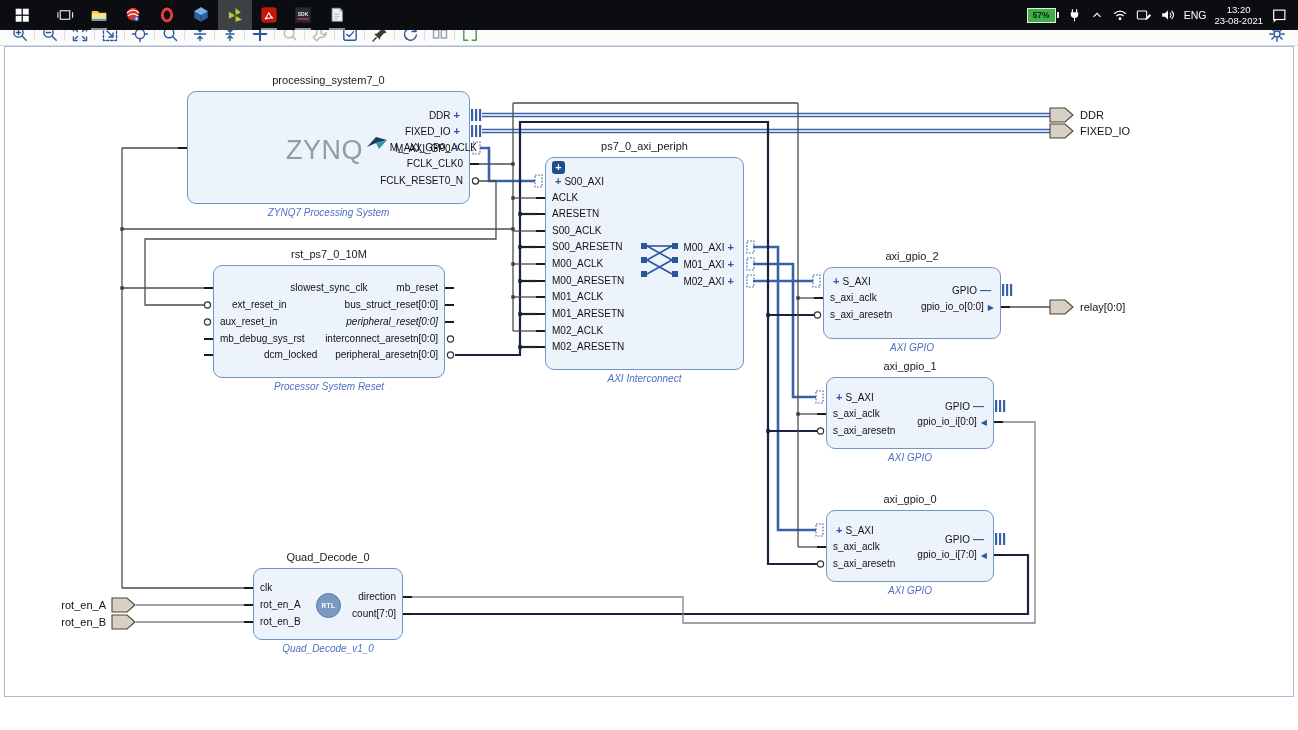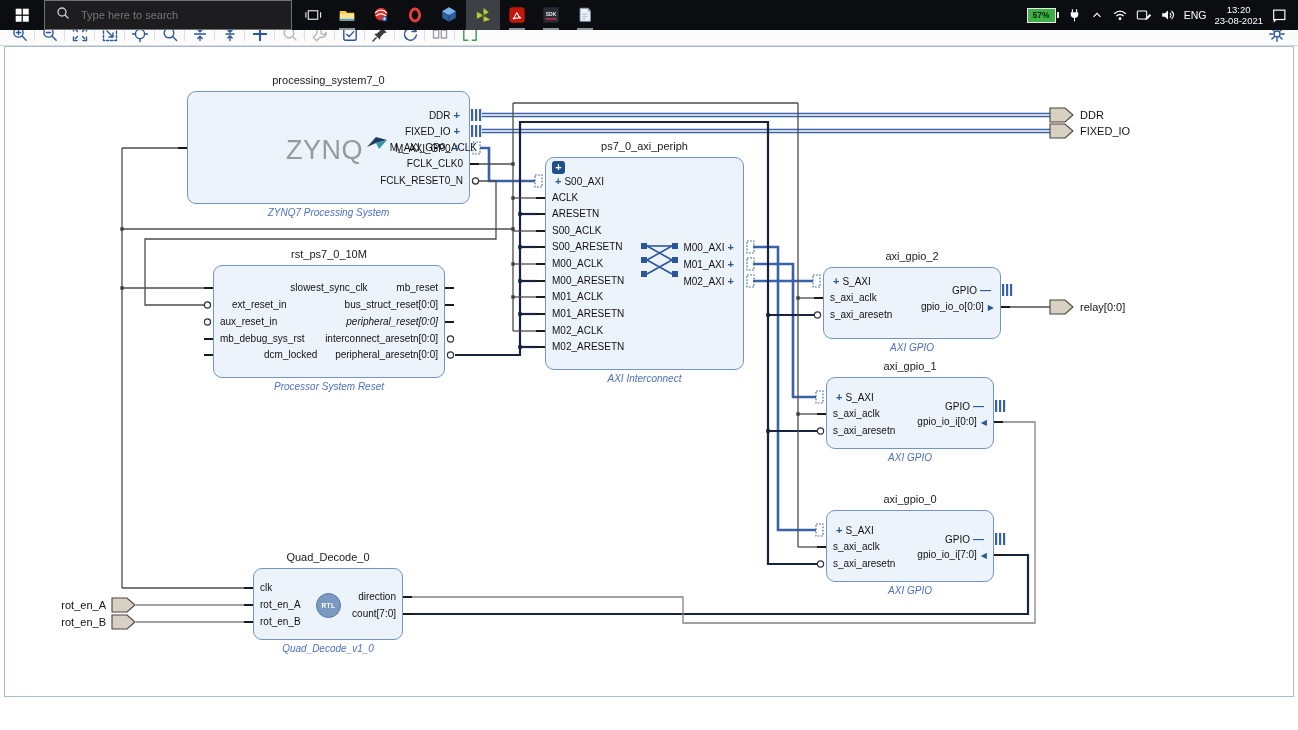--- a/index.html
+++ b/index.html
@@ -454,29 +454,20 @@
 
   <div id="taskbar">
     <div id="start-btn">
         <svg width="16" height="16" viewBox="0 0 19 19">
           <rect x="2" y="2" width="7" height="7" fill="#fff"></rect>
           <rect x="10.5" y="2" width="7" height="7" fill="#fff"></rect>
           <rect x="2" y="10.5" width="7" height="7" fill="#fff"></rect>
           <rect x="10.5" y="10.5" width="7" height="7" fill="#fff"></rect>
         </svg>
       </div>
-    <div id="search-box">
-      <span>
-        <svg width="14" height="14" viewBox="0 0 14 14" fill="none" stroke="#cfcfcf" stroke-width="1.3">
-            <circle cx="6" cy="6" r="4"></circle>
-            <path d="M9 9l3.5 3.5"></path>
-          </svg>
-      </span>
-      <input type="text" placeholder="Type here to search" style="">
-    </div>
     <div id="apps">
         <div class="app-icon">
           <svg width="18" height="18" viewBox="0 0 19 19">
             <rect x="4.5" y="5" width="10" height="9" fill="none" stroke="#e8e8e8" stroke-width="1.2"></rect>
             <path d="M2 6.5v6M17.5 6.5v6" stroke="#e8e8e8" stroke-width="1.2"></path>
           </svg>
         </div>
         <div class="app-icon open">
           <svg width="18" height="18" viewBox="0 0 20 20">
             <path d="M2 5.5h6.5l1.8 2H18V16H2z" fill="#ffca3e"></path>

